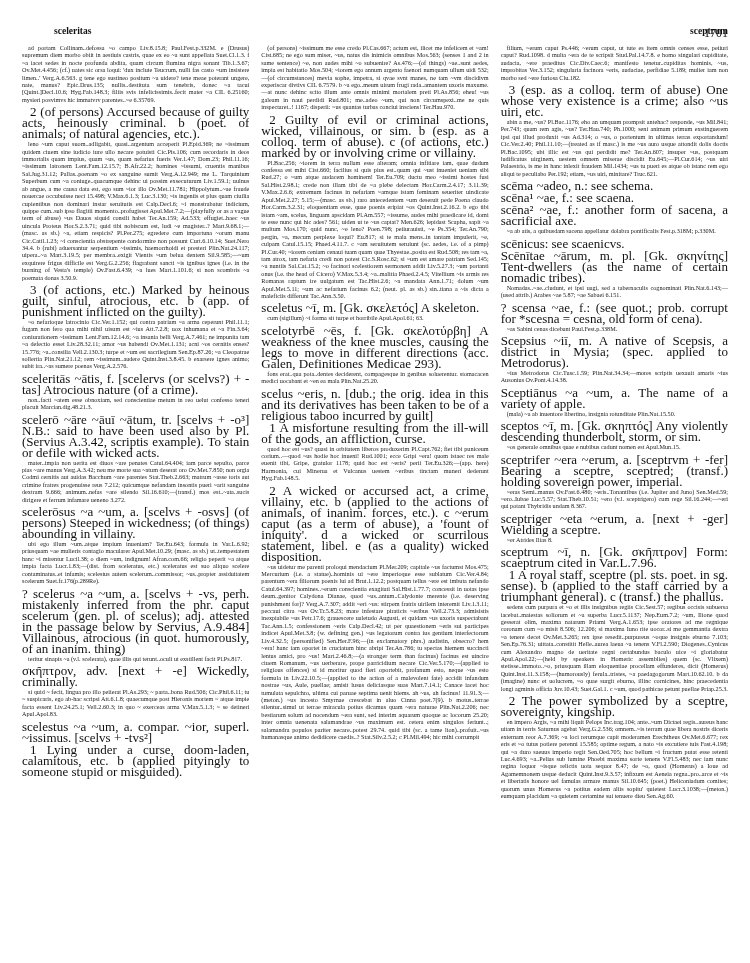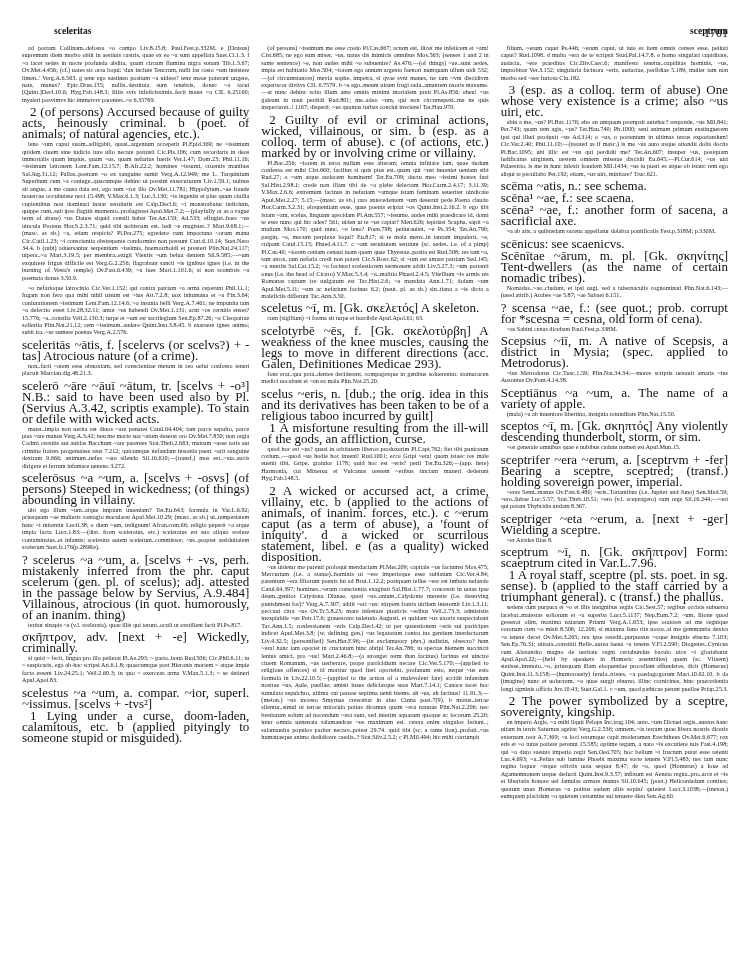--- a/index.html
+++ b/index.html
@@ -25,20 +25,21 @@
     <span class="rh-left">sceleritas</span>
     <span class="rh-center">1701</span>
     <span class="rh-right">sceptrum</span>
   </div>
 
   <div class="columns">
     <div class="col">
         <p class="quot">ad portam Collinam..defossa ~o campo Liv.8.15.8; Paul.Fest.p.332M. e (Drusus) supremum diem morbo obiit in aestiuis castris, quae ex eo ~a sunt appellata Suet.Cl.1.3. f ~a iacet sedes in nocte profunda abdita, quam circum flumina nigra sonant Tib.1.3.67; Ov.Met.4.456; (cf.) uates sic orsa loqui: 'dux inclute Teucrum, nulli fas casto ~um insistere limen..' Verg.A.6.563. g tene ego sustineo positum ~a uidere? tene meae poterant ungere, nate, manus? Epic.Drus.135; nullis..destituta sum tenebris, donec ~a tacui [Quint.]Decl.10.6; Hyg.Fab.148.3; filiis svis infelicissimis..fecit mater ~a CIL 6.25160; mysieri posvimvs hic immatvrv parentes..~e 6.35769.</p>
         <p class="def indent">2 (of persons) Accursed because of guilty acts, heinously criminal. b (poet. of animals; of natural agencies, etc.).</p>
         <p class="quot">leno ~um caput suom..adligabit, quasi..argentum acceperit Pl.Epid.369; ne ~issimum quidem ciuem sine iudicio iure ullo necare potuisti Cic.Pis.106; cum recordaris in deos immortalis quam impius, quam ~us, quam nefarius fueris Ver.1.47; Dom.23; Phil.11.16; ~issimum latronem Lent.Fam.12.15.7; B.Afr.22.2; homines ~issumi, cruentis manibus Sal.Jug.31.12; Pallas..poenam ~o ex sanguine sumit Verg.A.12.949; me L. Tarquinium Superbum cum ~a coniuge..quacumque dehinc ui possim exsecuturum Liv.1.59.1; uulnus ab angue, a me causa data est, ego sum ~ior illo Ov.Met.11.781; Hippolytum..~ae fraude nouercae occubuisse neci 15.498; V.Max.6.1.3; Luc.3.130; ~is ingeniis et plus quam ciuilia cupientibus non dominari instar seruitutis est Calp.Decl.6; ~i monstrabatur indicium, quippe cum..sub ipso flagitii momento..profugisset Apul.Met.7.2;—(playfully or as a vague term of abuse) ~us Dauos siquid consili habet Ter.An.159; Ad.533; effugiet..haec ~us uincula Proteus Hor.S.2.3.71; quid tibi nobiscum est, ludi ~e magister..? Mart.9.68.1;—(masc. as sb.) ~a, etiam respicis? Pl.Per.275; egredere cum importuna ~orum manu Cic.Catil.1.23; ~i conscientia obstrepente condormire non possunt Curt.6.10.14; Suet.Nero 34.4. b (rubi) aduersantur serpentium ~issimis, haemorrhoidi et presteri Plin.Nat.24.117; uipera..~a Mart.3.19.5; per membra..exigit Vientis ~um belua dentem Sil.9.585;—~um exquirere frigus difficile est Verg.G.2.256; flagrabant sancti ~is ignibus ignes (i.e. in the burning of Vesta's temple) Ov.Fast.6.439; ~a lues Mart.1.101.6; si non scombris ~a poemata donas 3.50.9.</p>
+        <p class="def indent">3 (of actions, etc.) Marked by heinous guilt, sinful, atrocious, etc. b (app. of punishment inflicted on the guilty).</p>
         <p class="quot">~o nefarioque latrocinio Cic.Ver.1.152; qui contra patriam ~a arma ceperunt Phil.11.1; fugam non fero qua mihi nihil uisum est ~ius Att.7.2.8; uox inhumana et ~a Fin.3.64; coniurationem ~issimam Lent.Fam.12.14.6; ~a insania belli Verg.A.7.461; ne impunita tam ~a defectio esset Liv.28.32.11; amor ~us habendi Ov.Met.1.131; acni ~os cernitis enses? 15.776; ~a..consilia Vell.2.130.3; turpe et ~um est sacrilegium Sen.Ep.87.26; ~a Cleopatrae sollertia Plin.Nat.21.12; rem ~issimam..audere Quint.Inst.3.8.45. b exarsere ignes animo; subit ira..~as sumere poenas Verg.A.2.576.</p>
         <p class="def"><span class="hw">sceleritās</span><span> ~ātis, f. [scelervs (or scelvs?) + -tas] Atrocious nature (of a crime).</span></p>
         <p class="quot">non..facti ~atem esse obnoxiam, sed conscientiae metum in reo uelut confesso teneri placuit Marcian.dig.48.21.3.</p>
         <p class="def"><span class="hw">scelerō</span><span> ~āre ~āuī ~ātum, tr. [scelvs + -o³] N.B.: said to have been used also by Pl. (Servius A.3.42, scriptis example). To stain or defile with wicked acts.</span></p>
         <p class="quot">mater..impia non uerita est diuos ~are penates Catul.64.404; iam parce sepulto, parce pias ~are manus Verg.A.3.42; neu me morte sua ~atum deserat oro Ov.Met.7.850; non orgia Codmi cernitis aut auidas Bacchum ~are parentes Stat.Theb.2.663; matrum ~asse toris aut crimine fratres progenuisse reus 7.212; quicumque nefandam insontis pueri ~arit sanguine dextram 9.666; animum..nefas ~are silendo Sil.16.610;—(transf.) mos est..~ata..sucis dirigere et ferrum infamare ueneno 3.272.</p>
         <p class="def"><span class="hw">scelerōsus</span><span> ~a ~um, a. [scelvs + -osvs] (of persons) Steeped in wickedness; (of things) abounding in villainy.</span></p>
         <p class="quot">ubi ego illum ~um..atque impium inueniam? Ter.Eu.643; formula in Var.L.6.92; priusquam ~ae mulieris contagio macularer Apul.Met.10.29; (masc. as sb.) ut..tempestatem hanc ~i mirentur Lucil.38; o diem ~um, indignum! Afran.com.66; religio peperit ~a atque impia facta Lucr.1.83;—(dist. from sceleratus, etc.) sceleratus est suo aliquo scelere contaminatus..et infamis; scelestus autem scelerum..commissor; ~us..propter assiduitatem scelerum Suet.fr.176(p.289Re).</p>
         <p class="def"><span class="hw">? scelerus</span><span> ~a ~um, a. [scelvs + -vs, perh. mistakenly inferred from the phr. caput scelerum (gen. pl. of scelus); adj. attested in the passage below by Servius, A.9.484] Villainous, atrocious (in quot. humorously, of an inanim. thing)</span></p>
         <p class="quot">teritur sinapis ~a (v.l. scelerata), quae illis qui terunt..oculi ut exstillent facit Pl.Ps.817.</p>
         <p class="def"><span class="hw">σκῆπτρον,</span><span> adv. [next + -e] Wickedly, criminally.</span></p>
@@ -57,21 +58,21 @@
         <p class="def"><span class="hw">scelus</span><span> ~eris, n. [dub.; the orig. idea in this and its derivatives has been taken to be of a religious taboo incurred by guilt]</span></p>
         <p class="def indent">1 A misfortune resulting from the ill-will of the gods, an affliction, curse.</p>
         <p class="quot">quod hoc est ~us? quasi in orbitatem liberos produxerim Pl.Capt.762; fiet tibi puniceum corium..—quod ~us hodie hoc inueni! Rud.1001; ecce Gripi ~era! quom istaec res male euenit tibi, Gripe, gratulor 1178; quid hoc est ~eris? perii Ter.Eu.326;—(app. here) Harmonia, cui Minerua et Vulcanus uestem ~eribus tinctam muneri dederunt Hyg.Fab.148.5.</p>
         <p class="def indent">2 A wicked or accursed act, a crime, villainy, etc. b (applied to the actions of animals, of inanim. forces, etc.). c ~erum caput (as a term of abuse), a 'fount of iniquity'. d a wicked or scurrilous statement, libel. e (as a quality) wicked disposition.</p>
         <p class="quot">~us uidetur me parenti proloqui mendacium Pl.Mer.209; capitale ~us factumst Mos.475; Mercurium (i.e. a statue)..hominis ui ~ere imperioque esse sublatum Cic.Ver.4.84; parentum ~era filiorum poenis lui ad Brut.1.12.2; postquam tellus ~ere est imbuta nefando Catul.64.397; homines..~erum conscientia exagitati Sal.Hist.1.77.7; concessit in uotas ipse deum..genitor Calydona Dianae, quod ~us..antum..Calydonte merente (i.e. deserving punishment for)? Verg.A.7.307; addit ~eri ~us: stirpem fratris uirilem interemit Liv.1.3.11; peccaui citra ~us Ov.Tr.5.8.23; mare infestare piraticis ~eribus Vell.2.73.3; admisistis inexpiabile ~us Petr.17.6; grauescere ualetudo Augusti, et quidam ~us uxoris suspectabant Tac.Ann.1.5; confessionem ~eris Calp.Decl.42; ut per quaestionem ~eris sui participes indicet Apul.Met.3.8; (w. defining gen.) ~us legatorum contra ius gentium interfectorum Liv.4.32.5; (personified) Sen.Her.F.96;—(in exclamatory phrs.) audistin, obsecro? hem ~era! hanc iam oportet in cruciatum hinc abripi Ter.An.786; tu spectas hiemem succincti lentus amici, pro ~us! Mart.2.46.8;—(a stronger term than facinus) facinus est uincire ciuem Romanum, ~us uerberare, prope parricidium necare Cic.Ver.5.170;—(applied to religious offences) si id moritur quod fieri oportebit, profanum esto, neque ~us esto formula in Liv.22.10.5;—(applied to the action of a malevolent fate) accidit infandum nostrae ~us, Aule, puellae; amisit lusus deliciasque suas Mart.7.14.1; Canace iacet hoc tumulata sepulchro, ultima cui paruae septima uenit hiems. ah ~us, ah facinus! 11.91.3;—(meton.) ~us incesto Smyrnae crescebat in aluo Cinna poet.7(9). b motus..terrae silentur..simul ut terrae miracula potius dicamus quam ~era naturae Plin.Nat.2.206; nec bestiarum solum ad nocendum ~era sunt, sed interim aquarum quoque ac locorum 25.20; inter omnia uenenata salamandrae ~us maximum est. cetera enim singulos feriunt..; salamandra populos pariter necare..potest 29.74. quid tibi (sc. a tame lion)..profuit..~us humanasque animo dedidicere caedis..? Stat.Silv.2.5.2; c Pl.Mil.494; hic mihi corrumpit</p>
       </div>
     <div class="col">
         <p class="quot">filium, ~erum caput Ps.446; ~erum caput, ut tute es item omnis censes esse, peiiuri caput? Rud.1098. d multa ~era de te scripsit Stud.Pal.14.7.8. e homo singulari cupiditate, audacia, ~ere praeditus Cic.Div.Caec.6; manifesto tenetur..cupiditas hominis, ~us, improbitas Ver.3.152; singularia facinora ~eris, audaciae, perfidiae 5.189; mulier iam non morbo sed ~ere furiosa Clu.182.</p>
         <p class="def indent">3 (esp. as a colloq. term of abuse) One whose very existence is a crime; also ~us uiri, etc.</p>
         <p class="quot">abin a me, ~us? Pl.Bac.1176; eho an umquam prompsit antehac? responde, ~us Mil.841; Per.743; quam rem agis, ~us? Ter.Hau.740; Ph.1000; seni animam primum exstinguerem ipsi qui illud produxit ~us Ad.314; o ~us, o portentum in ultimas terras exportandum! Cic.Ver.2.40; Phil.11.10;—(treated as if masc.) is me ~us auro usque attondit dolis doctis Pl.Bac.1095; ubi illic est ~us qui perdidit me? Ter.An.607; insuper ~us, postquam ludificatus uirginem, uestem omnem miserae discidit Eu.645;—Pl.Cur.614; ~us uiri Palaestrio, is me in hanc inlexit fraudem Mil.1434; ~us tu pueri es atque ob istanc rem ego aliqui te peculiabo Per.192; etiam, ~us uiri, minitare? Truc.621.</p>
-        <p class="def"><span class="hw">scēma</span><span> ~atis, n.: see schema.</span></p>
+        <p class="def"><span class="hw">scēma</span><span> ~adeo, n.: see schema.</span></p>
         <p class="def"><span class="hw">scēna¹</span><span> ~ae, f.: see scaena.</span></p>
         <p class="def"><span class="hw">scēna²</span><span> ~ae, f.: another form of sacena, a sacrificial axe.</span></p>
         <p class="quot">~a ab atis, a quibusdam sacena appellatur dolabra pontificalis Fest.p.318M; p.330M.</p>
         <p class="def"><span class="hw">scēnicus:</span><span> see scaenicvs.</span></p>
         <p class="def"><span class="hw">Scēnītae</span><span> ~ārum, m. pl. [Gk. σκηνίτης] Tent-dwellers (as the name of certain nomadic tribes).</span></p>
         <p class="quot">Nomadas..~ae..cludunt, et ipsi uagi, sed a tabernaculis cognominati Plin.Nat.6.143;—(used attrib.) Arabes ~ae 5.87; ~ae Sabaei 6.151.</p>
         <p class="def"><span class="hw">? scensa</span><span> ~ae, f.: (see quot.; prob. corrupt for *scesna = cesna, old form of cena).</span></p>
         <p class="quot">~as Sabini cenas dicebant Paul.Fest.p.338M.</p>
         <p class="def"><span class="hw">Scepsius</span><span> ~iī, m. A native of Scepsis, a district in Mysia; (spec. applied to Metrodorus).</span></p>
         <p class="quot">~ius Metrodorus Cic.Tusc.1.59; Plin.Nat.34.34;—mores scriptis uexauit amaris ~ius Ausonius Ov.Pont.4.14.38.</p>

